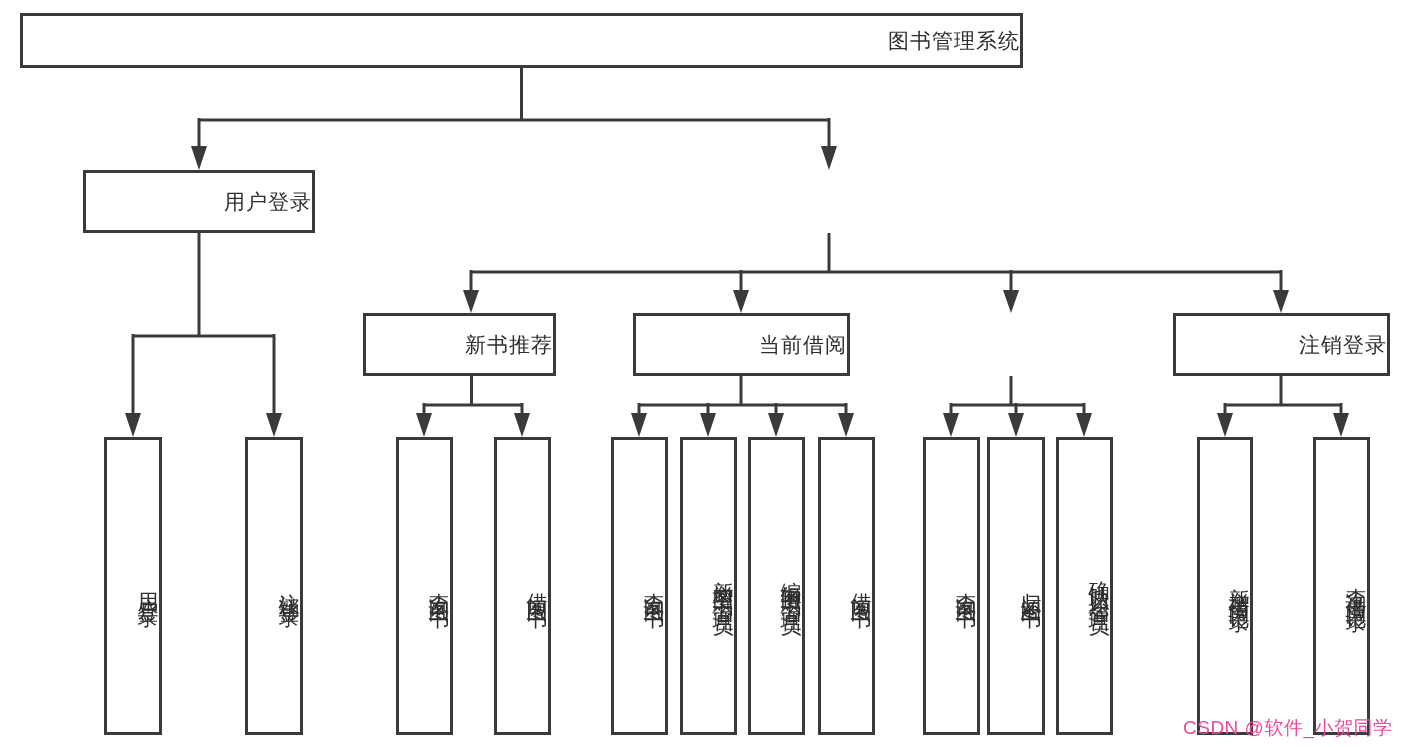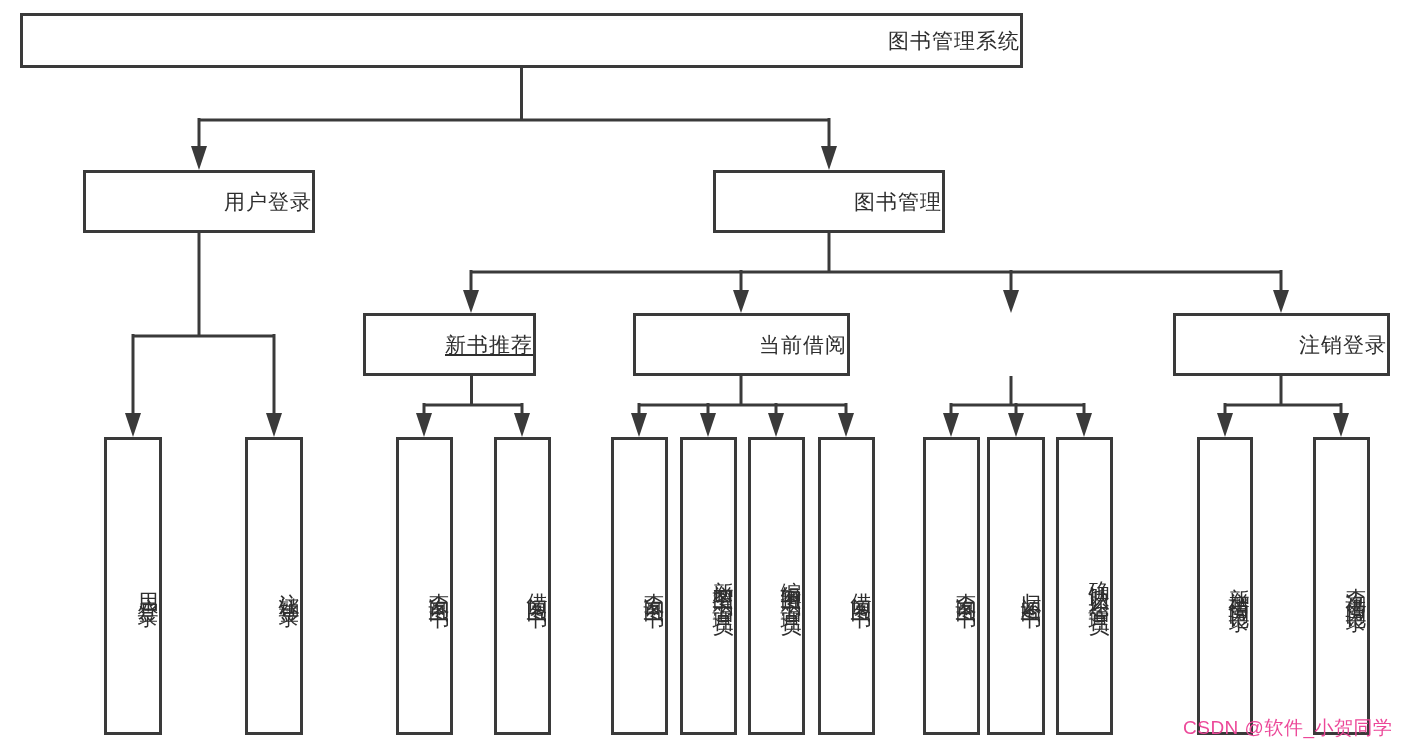--- a/index.html
+++ b/index.html
@@ -101,25 +101,22 @@
     </g>
   </svg>
 
   <div class="box" style="left:20px;top:13px;width:1003px;height:55px;">
     <span class="h-label">图书管理系统</span>
   </div>
 
   <div class="box" style="left:83px;top:170px;width:232px;height:63px;">
     <span class="h-label">用户登录</span>
   </div>
-  <div class="box" style="left:713px;top:170px;width:232px;height:63px;">
-    <span class="h-label">图书管理</span>
-  </div>
 
-  <div class="box" style="left:363px;top:313px;width:173px;height:63px;text-decoration:underline;">
+  <div class="box" style="left:363px;top:313px;width:193px;height:63px;">
     <span class="h-label">新书推荐</span>
   </div>
   <div class="box" style="left:633px;top:313px;width:217px;height:63px;">
     <span class="h-label">当前借阅</span>
   </div>
   <div class="box" style="left:1173px;top:313px;width:217px;height:63px;">
     <span class="h-label">注销登录</span>
   </div>
 
   <div class="box" style="left:104px;top:437px;width:58px;height:298px;">

